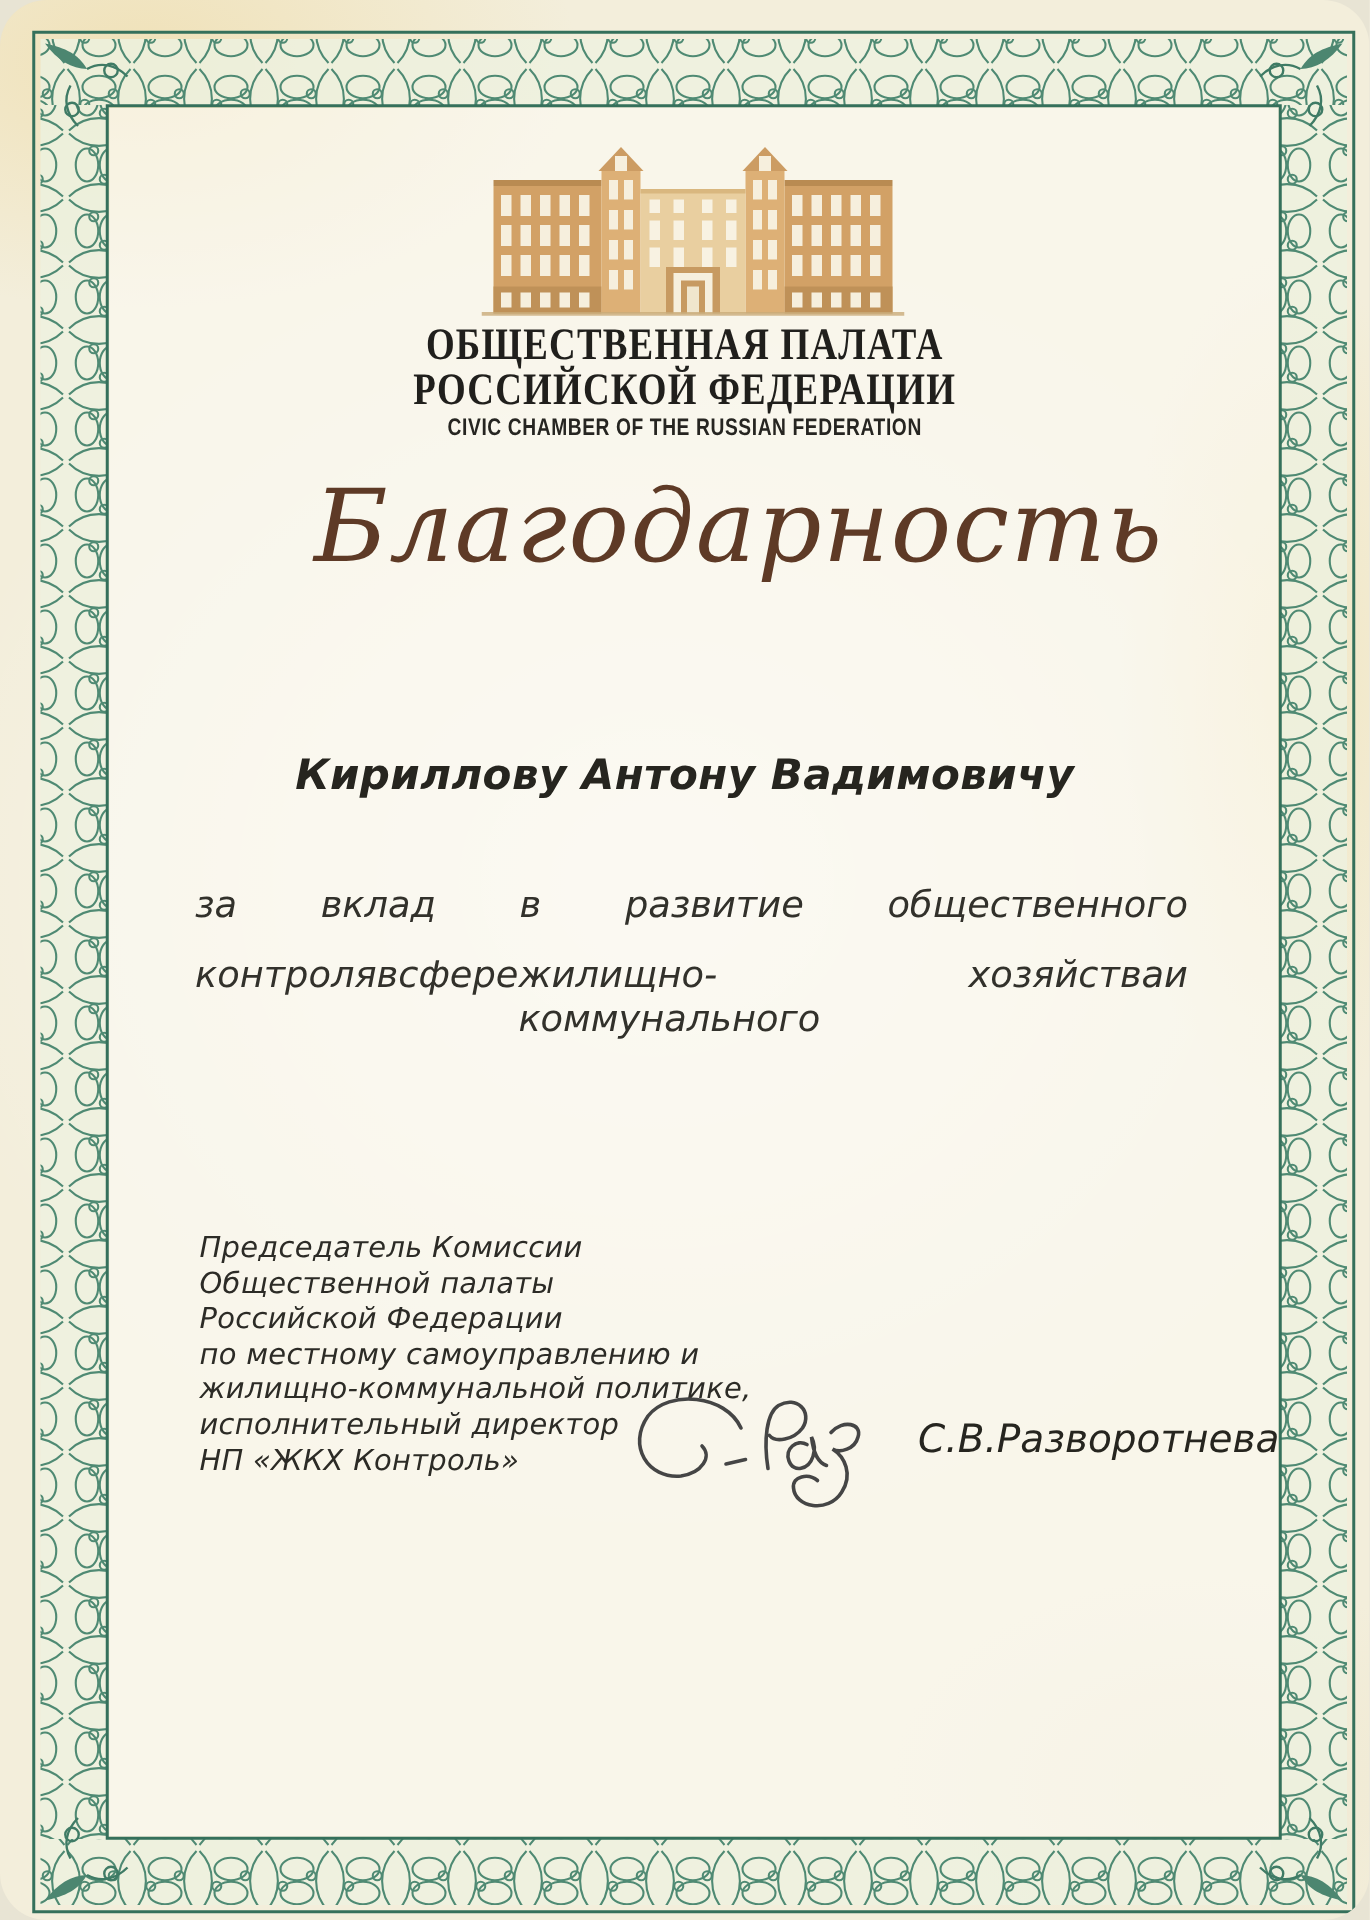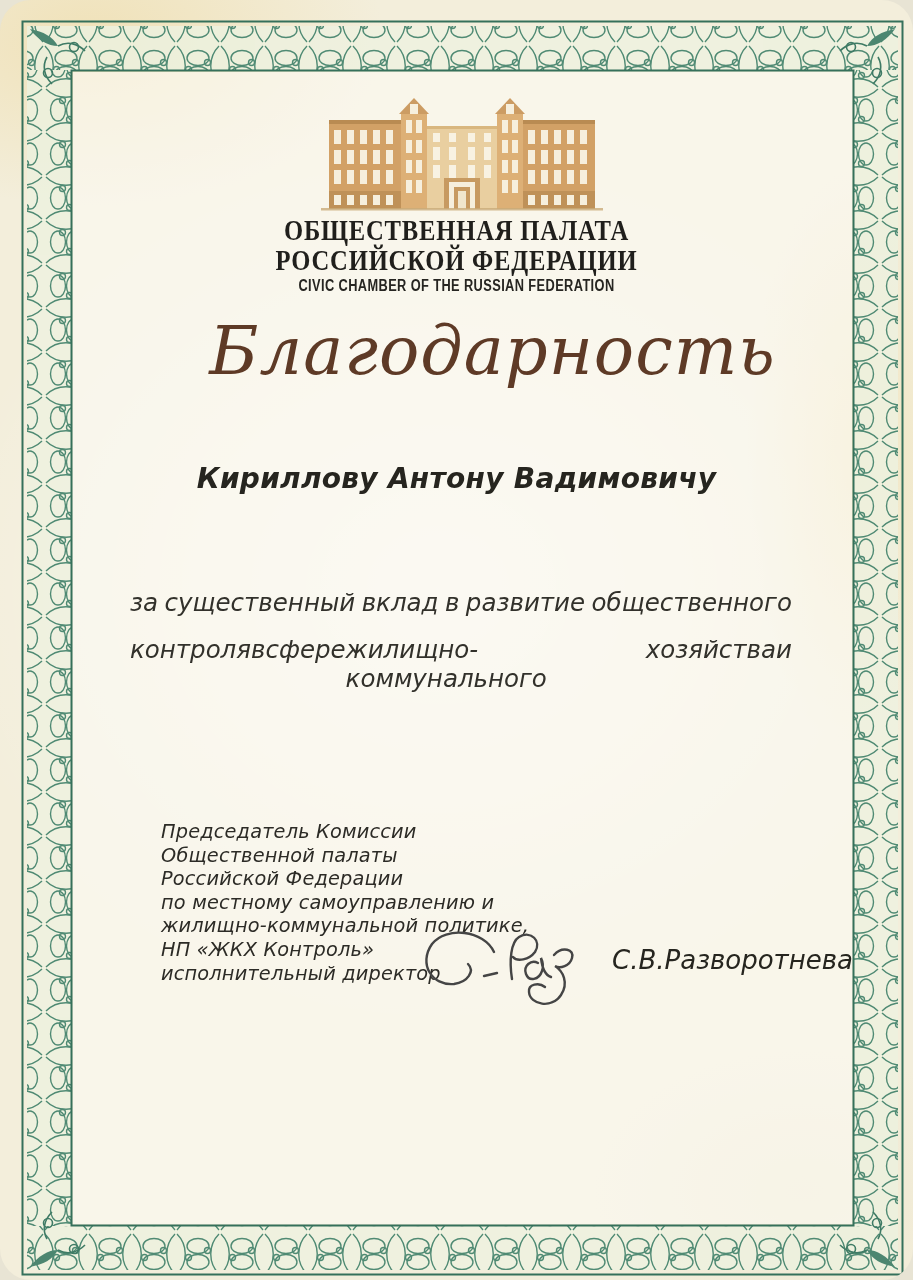--- a/index.html
+++ b/index.html
@@ -38,36 +38,36 @@
     position:absolute;left:0;top:312px;width:913px;
     text-align:center;
     font-family:"DejaVu Serif", serif;
     font-style:italic;
     font-size:67px;
     color:#5e3a26;
     letter-spacing:1px;
     padding-left:36px;
   }
   .recipient{
-    position:absolute;left:0;top:462px;width:913px;
+    position:absolute;left:0;top:500px;width:913px;
     text-align:center;
     font-style:italic;font-weight:700;
     font-size:28px;color:#26251f;
     letter-spacing:0.3px;
   }
   .body-block{
     position:absolute;left:130px;top:588px;width:662px;
     font-style:italic;font-size:24.5px;color:#32312b;
   }
   .jline{display:flex;justify-content:space-between;height:47px;align-items:flex-start;}
   .lline{height:47px;}
   .sign-lines{
     position:absolute;left:133px;top:820px;
     font-style:italic;font-size:19.3px;line-height:23.6px;
-    color:#2c2b26;letter-spacing:0.2px;margin-left:28px;
+    color:#2c2b26;letter-spacing:0.2px;
   }
   .sign-name{
     position:absolute;left:612px;top:945px;
     font-style:italic;font-size:26px;color:#26251f;
   }
   .scribble{position:absolute;left:418px;top:924px;}
 </style>
 </head>
 <body>
 
@@ -234,21 +234,20 @@
   <div class="org-line org-ru" style="top:245px;">РОССИЙСКОЙ ФЕДЕРАЦИИ</div>
   <div class="org-line org-en" style="top:277px;">CIVIC CHAMBER OF THE RUSSIAN FEDERATION</div>
 
   <div class="title">Благодарность</div>
 
   <div class="recipient">Кириллову Антону Вадимовичу</div>
 
   <div class="body-block">
     <div class="jline">
         <span>за</span>
-        <span>существенный</span>
         <span>вклад</span>
         <span>в</span>
         <span>развитие</span>
         <span>общественного</span>
       </div>
     <div class="jline">
         <span>контроля</span>
         <span>в</span>
         <span>сфере</span>
         <span>жилищно-коммунального</span>
@@ -256,22 +255,22 @@
         <span>и</span>
       </div>
   </div>
 
   <div class="sign-lines">
     <div>Председатель Комиссии</div>
     <div>Общественной палаты</div>
     <div>Российской Федерации</div>
     <div>по местному самоуправлению и</div>
     <div>жилищно-коммунальной политике,</div>
+    <div>исполнительный директор</div>
     <div>НП «ЖКХ Контроль»</div>
-    <div>исполнительный директор</div>
   </div>
 
   <svg class="scribble" width="168" height="92" viewBox="0 0 168 92">
     <g fill="none" stroke="#454545" stroke-width="2.4" stroke-linecap="round">
       <path d="M76,28 C66,6 28,2 14,20 C0,40 14,62 36,60 C50,58 57,47 50,40"></path>
       <path d="M66,52 L79,49"></path>
       <path d="M94,55 C91,36 93,18 101,13 C113,6 124,17 117,28 C111,36 99,38 95,33"></path>
       <path d="M120,39 C113,35 105,42 108,50 C111,58 121,56 124,47 C126,41 124,36 123,34 C124,43 127,51 133,53"></path>
       <path d="M136,31 C144,22 157,25 154,34 C152,42 142,45 137,42 C145,47 151,59 143,71 C134,85 112,81 111,68 C110,60 121,58 127,63"></path>
     </g>

